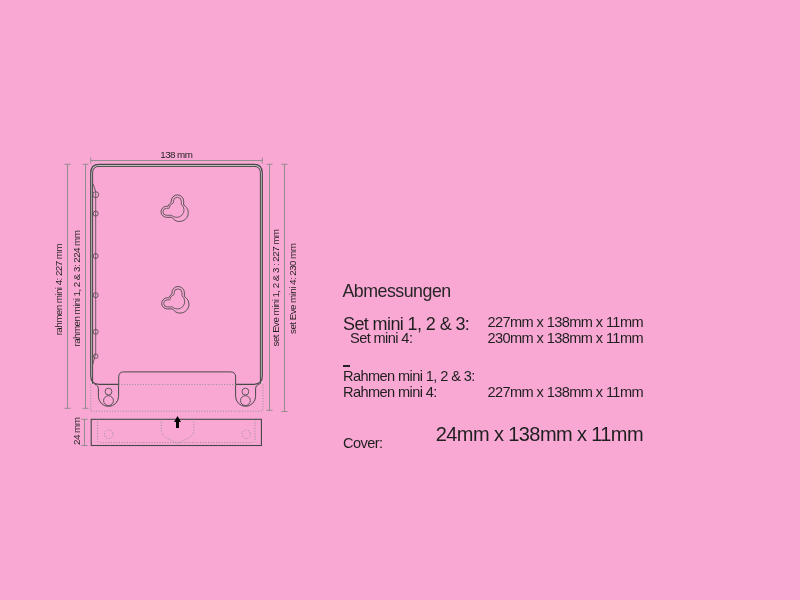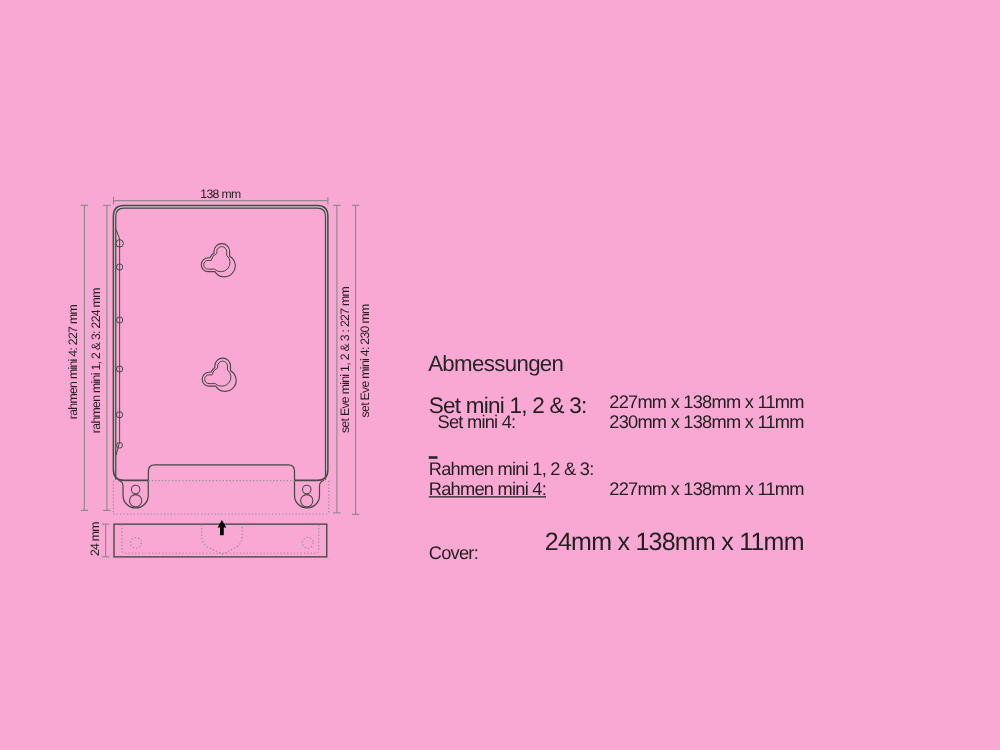--- a/index.html
+++ b/index.html
@@ -130,18 +130,18 @@
 <div style="position:absolute;left:343px;top:314.0px;font-size:18px;color:#1f1f1f;letter-spacing:-0.6px;">Set mini 1, 2 &amp; 3:</div>
 <div style="position:absolute;left:0;top:314.0px;width:643px;text-align:right;font-size:14.6px;color:#1f1f1f;letter-spacing:-0.6px;">227mm x 138mm x 11mm</div>
 
 <div style="position:absolute;left:350px;top:330.0px;font-size:14.6px;color:#1f1f1f;letter-spacing:-0.6px;">Set mini 4:</div>
 <div style="position:absolute;left:0;top:330.0px;width:643px;text-align:right;font-size:14.6px;color:#1f1f1f;letter-spacing:-0.6px;">230mm x 138mm x 11mm</div>
 
 <div style="position:absolute;left:343px;top:364.5px;width:6.5px;height:2px;background:#222;"></div>
 
 <div style="position:absolute;left:343px;top:367.8px;font-size:14.6px;color:#1f1f1f;letter-spacing:-0.6px;">Rahmen mini 1, 2 &amp; 3:</div>
 
-<div style="position:absolute;left:343px;top:383.8px;font-size:14.6px;color:#1f1f1f;letter-spacing:-0.6px;text-decoration:underline;">Rahmen mini 4:</div>
+<div style="position:absolute;left:343px;top:383.8px;font-size:14.6px;color:#1f1f1f;letter-spacing:-0.6px;">Rahmen mini 4:</div>
 <div style="position:absolute;left:0;top:383.8px;width:643px;text-align:right;font-size:14.6px;color:#1f1f1f;letter-spacing:-0.6px;">227mm x 138mm x 11mm</div>
 
 <div style="position:absolute;left:343px;top:435px;font-size:14.6px;color:#1f1f1f;letter-spacing:-0.6px;">Cover:</div>
 <div style="position:absolute;left:0;top:422.7px;width:643px;text-align:right;font-size:20px;color:#1f1f1f;letter-spacing:-0.6px;">24mm x 138mm x 11mm</div>
 </div>
 
 </body></html>

